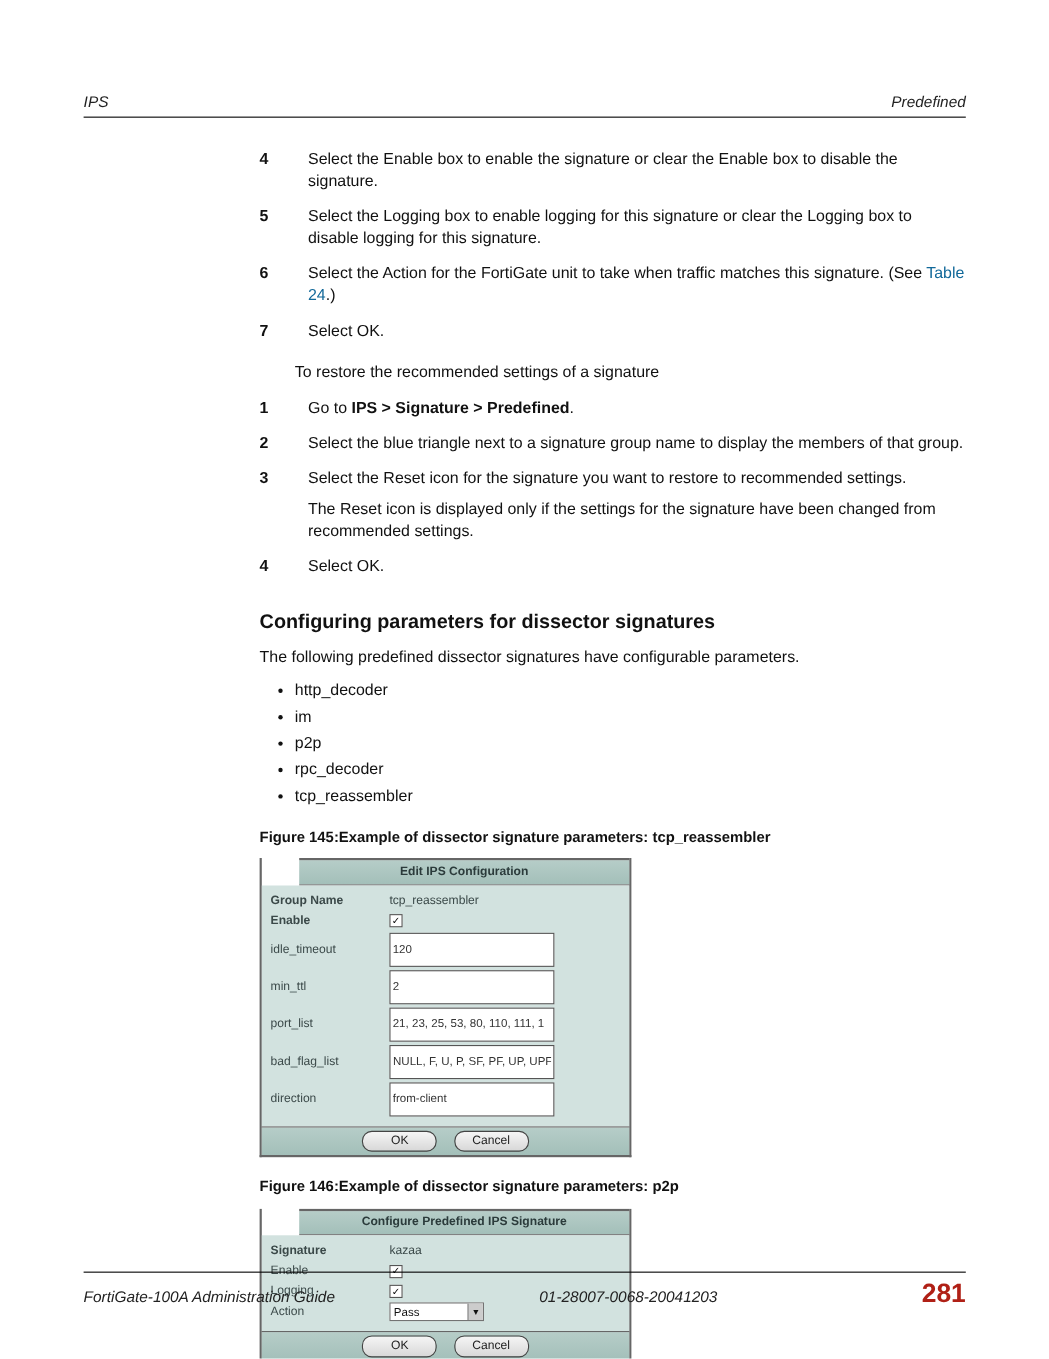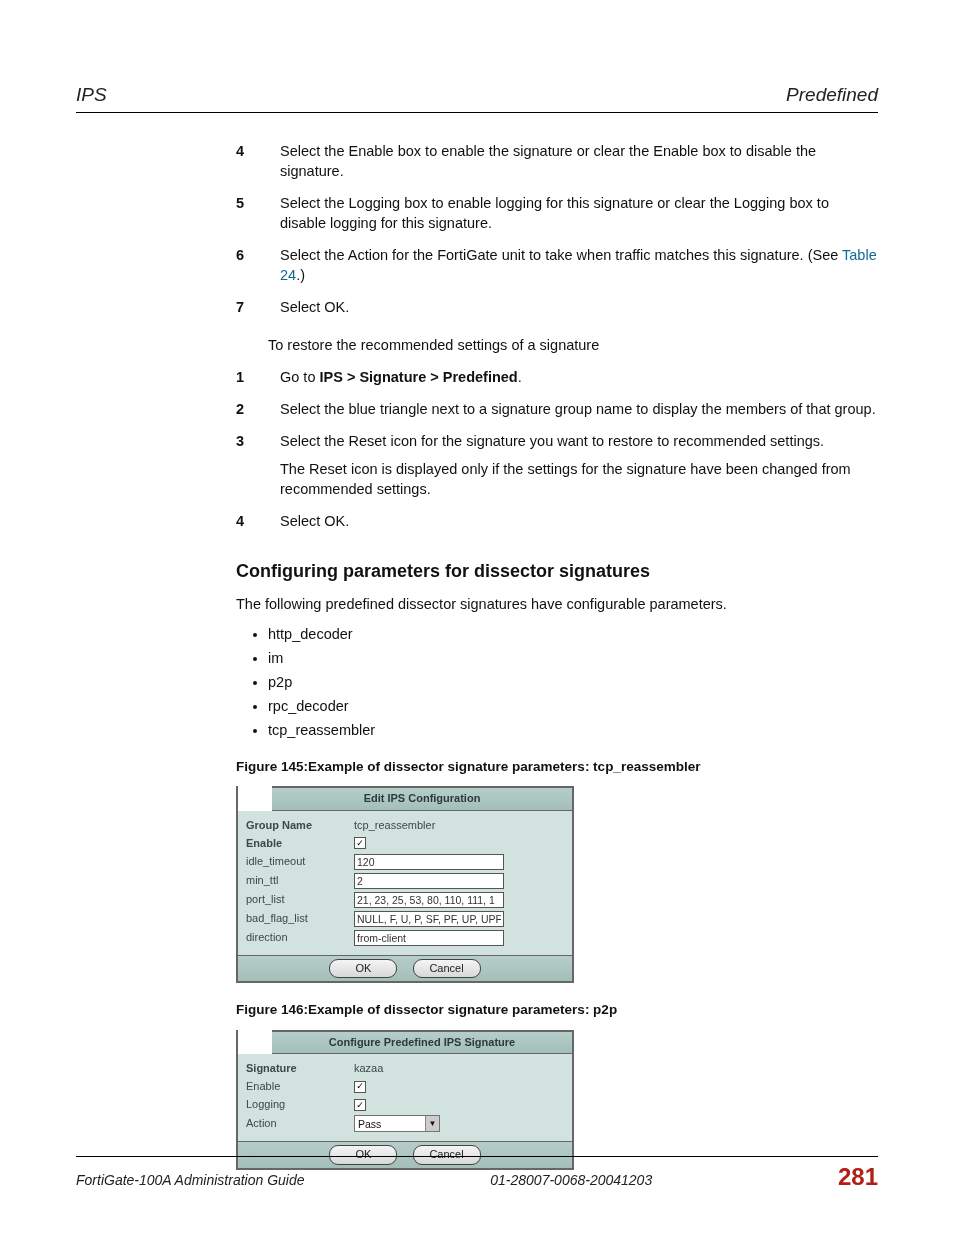--- a/index.html
+++ b/index.html
@@ -13,21 +13,21 @@
   .page {
     width: 954px;
     height: 1235px;
     padding: 84px 76px 36px 76px;
     position: relative;
   }
   .running-header {
     display: flex;
     justify-content: space-between;
     font-style: italic;
-    font-size: 19px;
+    font-size: 14px;
     color: #222;
     padding-bottom: 6px;
     border-bottom: 1px solid #000;
     align-items: center;
   }
   .content {
     margin-top: 28px;
     margin-left: 160px;
     font-size: 14.5px;
     line-height: 1.38;
@@ -109,21 +109,21 @@
     border: 1px solid #555;
     display: inline-flex;
     align-items: center;
     justify-content: center;
     font-size: 9px;
     color: #000;
   }
   .txt-input {
     font-family: Verdana, Arial, sans-serif;
     font-size: 10.5px;
-    height: 16px;
+    height: 31px;
     padding: 0 2px;
     border: 1px solid #555;
     background: #fff;
     color: #333;
     width: 150px;
   }
   .select-box {
     font-family: Verdana, Arial, sans-serif;
     font-size: 10.5px;
     height: 17px;

